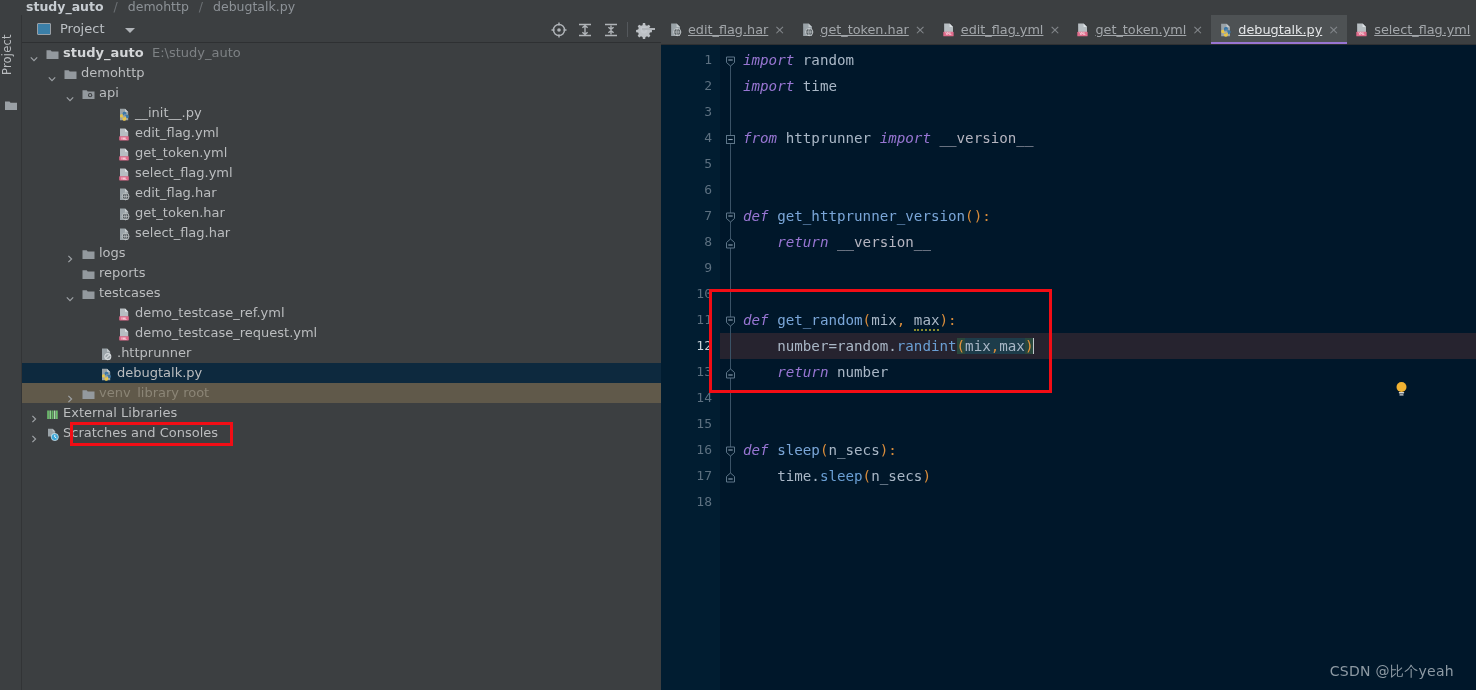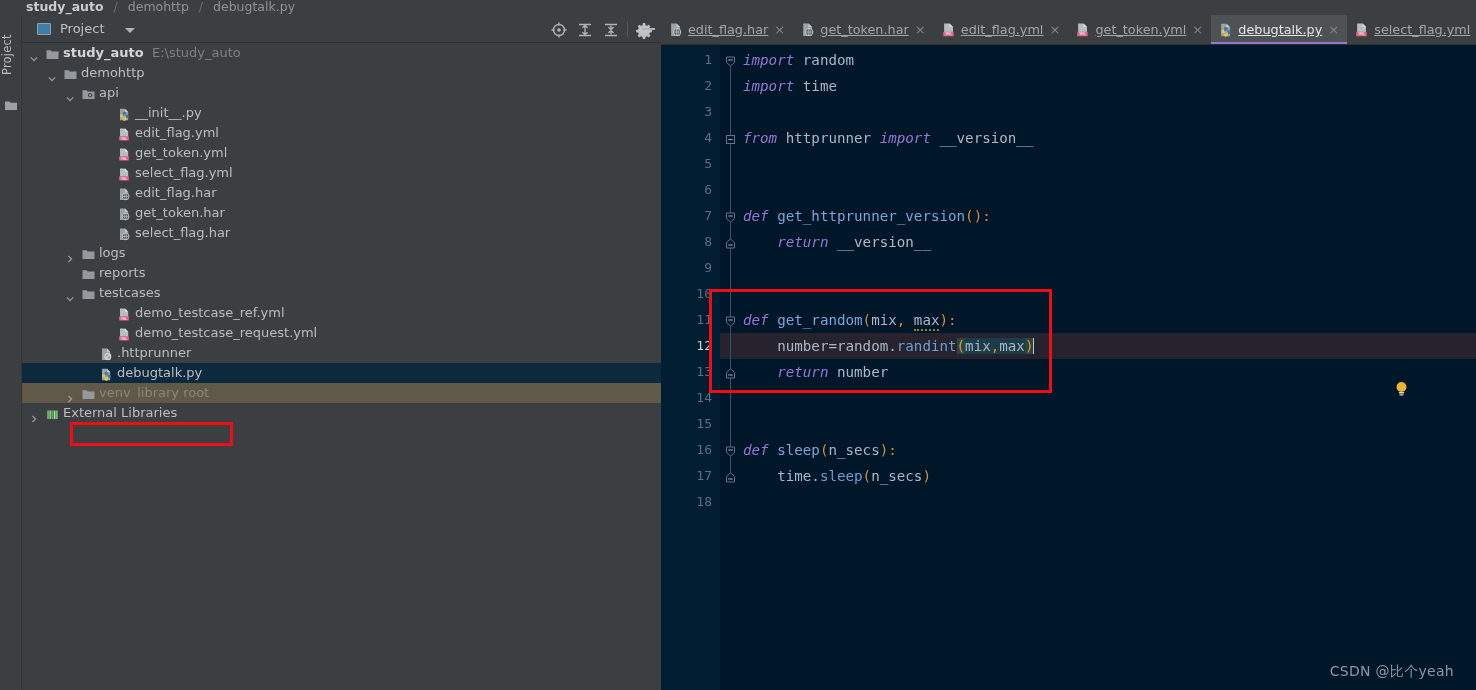--- a/index.html
+++ b/index.html
@@ -395,20 +395,32 @@
           </svg></span>
         <span class="ic" style="left: 24px;"><svg width="13" height="13" viewBox="0 0 13 13">
             <rect x="1.2" y="2.5" width="1.7" height="8.5" fill="#6ec06e"></rect>
             <rect x="3.4" y="2.5" width="1.7" height="8.5" fill="#8fd18f"></rect>
             <rect x="5.6" y="2.5" width="1.7" height="8.5" fill="#5fb35f"></rect>
             <rect x="7.8" y="2.5" width="1.7" height="8.5" fill="#a9dca9"></rect>
             <rect x="10" y="2.5" width="1.7" height="8.5" fill="#6ec06e"></rect>
           </svg></span>
         <span class="lbl" style="left: 41px;">External Libraries</span>
       </div>
+      <div class="row">
+        <span class="arrow" style="left: 8px;"><svg width="8" height="8" viewBox="0 0 8 8">
+            <path d="M2.4 .8L5.6 4 2.4 7.2" fill="none" stroke="#9da1a5" stroke-width="1.2"></path>
+          </svg></span>
+        <span class="ic" style="left: 24px;"><svg width="13" height="13" viewBox="0 0 13 13">
+            <path d="M2 .8h4.6l2.6 2.6v5.2H2z" fill="#9aa3a8"></path>
+            <path d="M6.6 .8L9.2 3.4H6.6z" fill="#c4cacd"></path>
+            <circle cx="8.8" cy="9" r="3.6" fill="#3ba7d8" stroke="#e6f2f8" stroke-width=".7"></circle>
+            <path d="M8.8 6.8V9l1.6 1" stroke="#fff" stroke-width=".9" fill="none"></path>
+          </svg></span>
+        <span class="lbl" style="left: 41px;">Scratches and Consoles</span>
+      </div>
     </div>
 </div>
 
 <div id="editor">
 
   <div id="tabbar"><div class="tab"><span class="ticon"><svg width="14" height="14" viewBox="0 0 13 13">
             <path d="M2 .5h5l3.2 3.2v8.3H2z" fill="#9aa3a8"></path>
             <path d="M7 .5L10.2 3.7H7z" fill="#c4cacd"></path>
             <circle cx="7.6" cy="8.4" r="3.4" fill="#4c5457" stroke="#cfd4d7" stroke-width=".8"></circle>
             <path d="M4.2 8.4h6.8M7.6 5c1.3 1.9 1.3 5 0 6.8M7.6 5c-1.3 1.9-1.3 5 0 6.8" stroke="#cfd4d7" fill="none" stroke-width=".6"></path>

